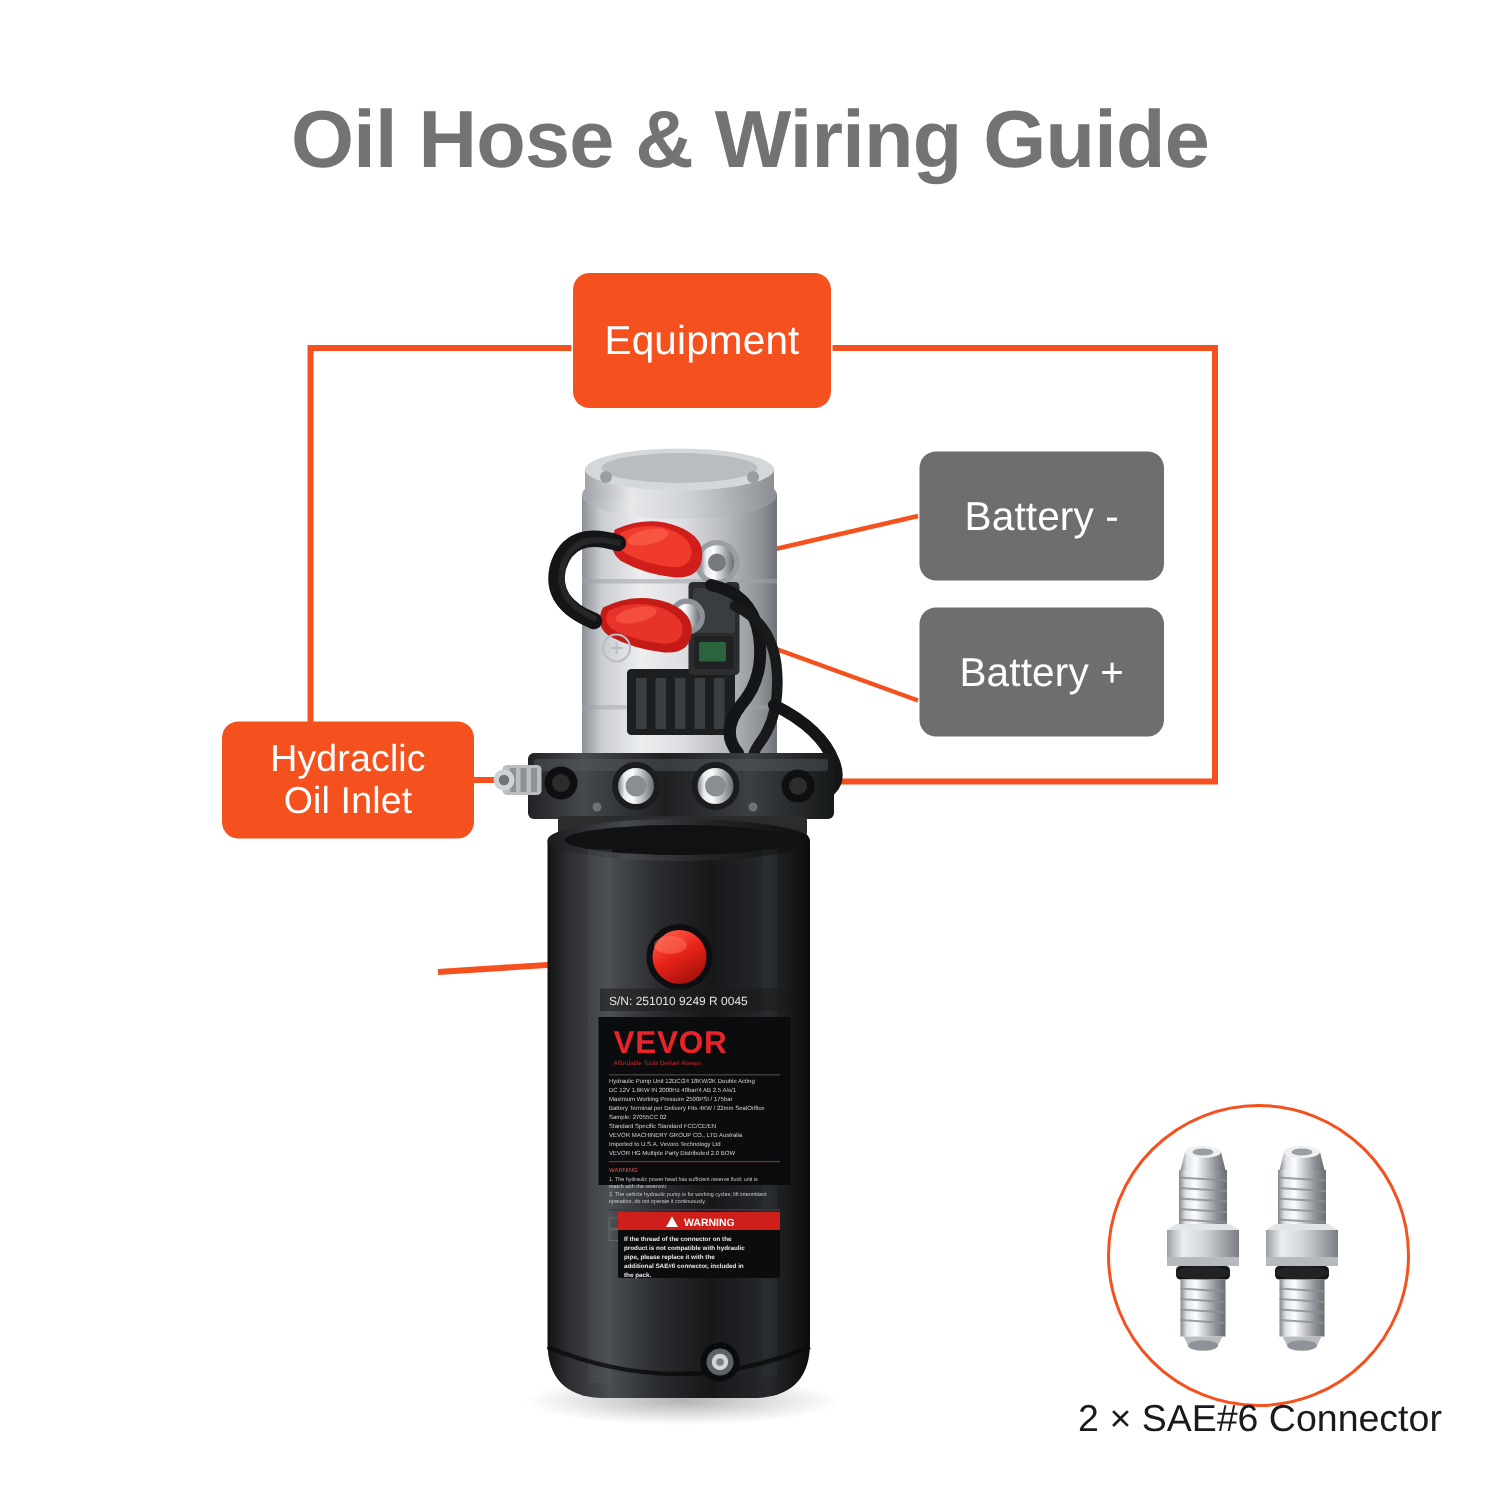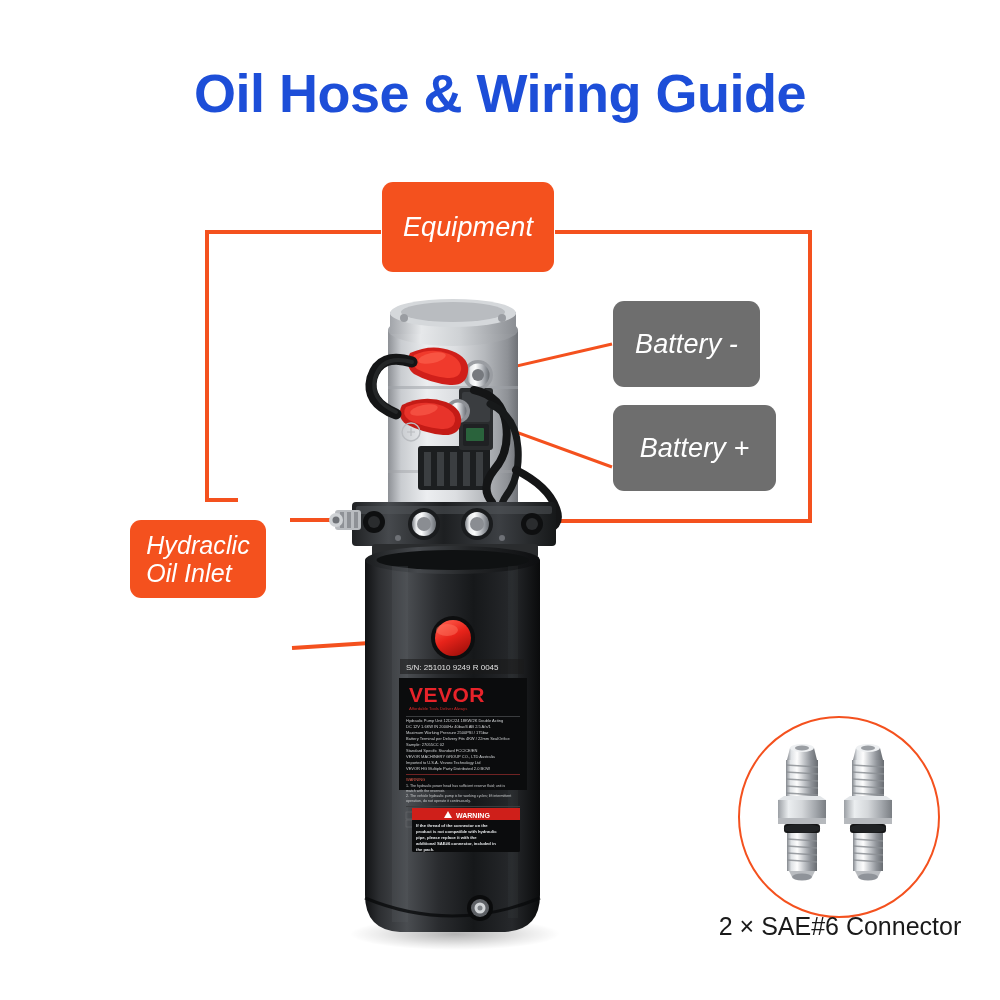--- a/index.html
+++ b/index.html
@@ -21,58 +21,57 @@
 
   
   #title {
     position: absolute;
     left: 0; top: 62px;
     width: 1000px;
     text-align: center;
     font-size: 54px;
     font-weight: 700;
     letter-spacing: -0.5px;
-    color: #1d4ed8;
+    color: #737373;
     font-family: "Liberation Sans", sans-serif;
   }
 
   
   .callout {
     position: absolute;
     display: flex;
     align-items: center;
     justify-content: center;
     border-radius: 11px;
     color: #ffffff;
     font-size: 27px;
     line-height: 1.12;
-    text-align: left;
+    text-align: center;
     letter-spacing: 0.1px;
     padding: 4px 8px;
     white-space: pre-line;
     z-index: 40;
-    font-style: italic;
   }
   .callout.orange { background: #F4511E; }
   .callout.gray   { background: #6E6E6E; }
 
   #cal-equipment      { left: 382px; top: 182px; width: 172px; height: 90px; }
-  #cal-battery-minus  { left: 613px; top: 301px; width: 147px; height: 86px; }
+  #cal-battery-minus  { left: 613px; top: 301px; width: 163px; height: 86px; }
   #cal-battery-plus   { left: 613px; top: 405px; width: 163px; height: 86px; }
-  #cal-oil-inlet      { left: 130px; top: 481px; width: 136px; height: 78px; font-size: 25px; margin-top: 39px; }
+  #cal-oil-inlet      { left: 148px; top: 481px; width: 168px; height: 78px; font-size: 25px; }
   #cal-oil-refill     { left: 144px; top: 602px; width: 148px; height: 92px; }
 
   
   #lines { position: absolute; left: 0; top: 0; width: 1000px; height: 1000px; z-index: 20; }
 
   
   #product { position: absolute; left: 0; top: 0; width: 1000px; height: 1000px; z-index: 30; pointer-events: none; }
 
   
-  #sae-group { position: absolute; left: 738px; top: 716px; width: 230px; height: 230px; z-index: 35; }
+  #sae-group { position: absolute; left: 738px; top: 736px; width: 230px; height: 230px; z-index: 35; }
   #sae-circle {
     position: absolute; left: 0; top: 0;
     width: 202px; height: 202px;
     border: 2.5px solid #F4511E;
     border-radius: 50%;
   }
   #sae-caption {
     position: absolute;
     left: -38px; top: 196px;
     width: 280px;

